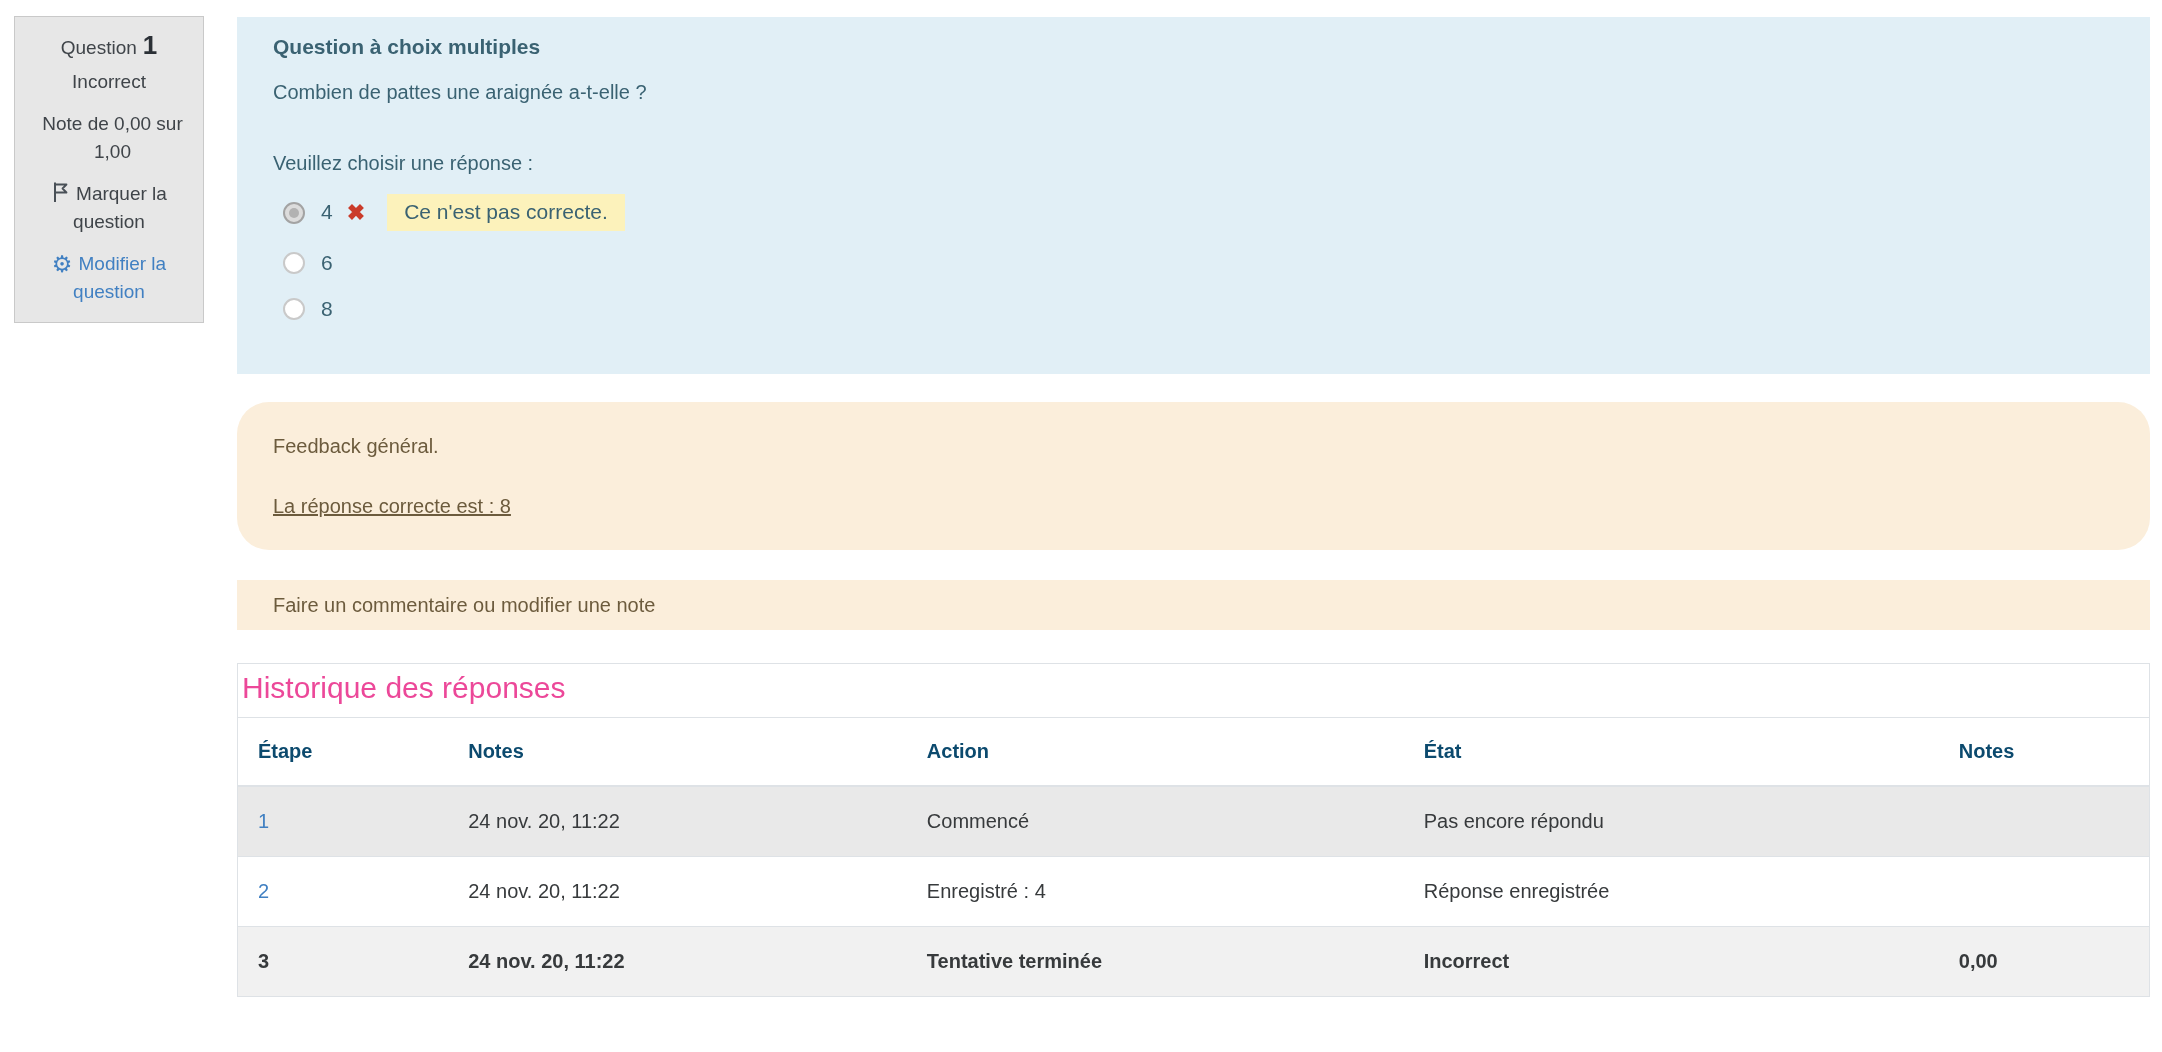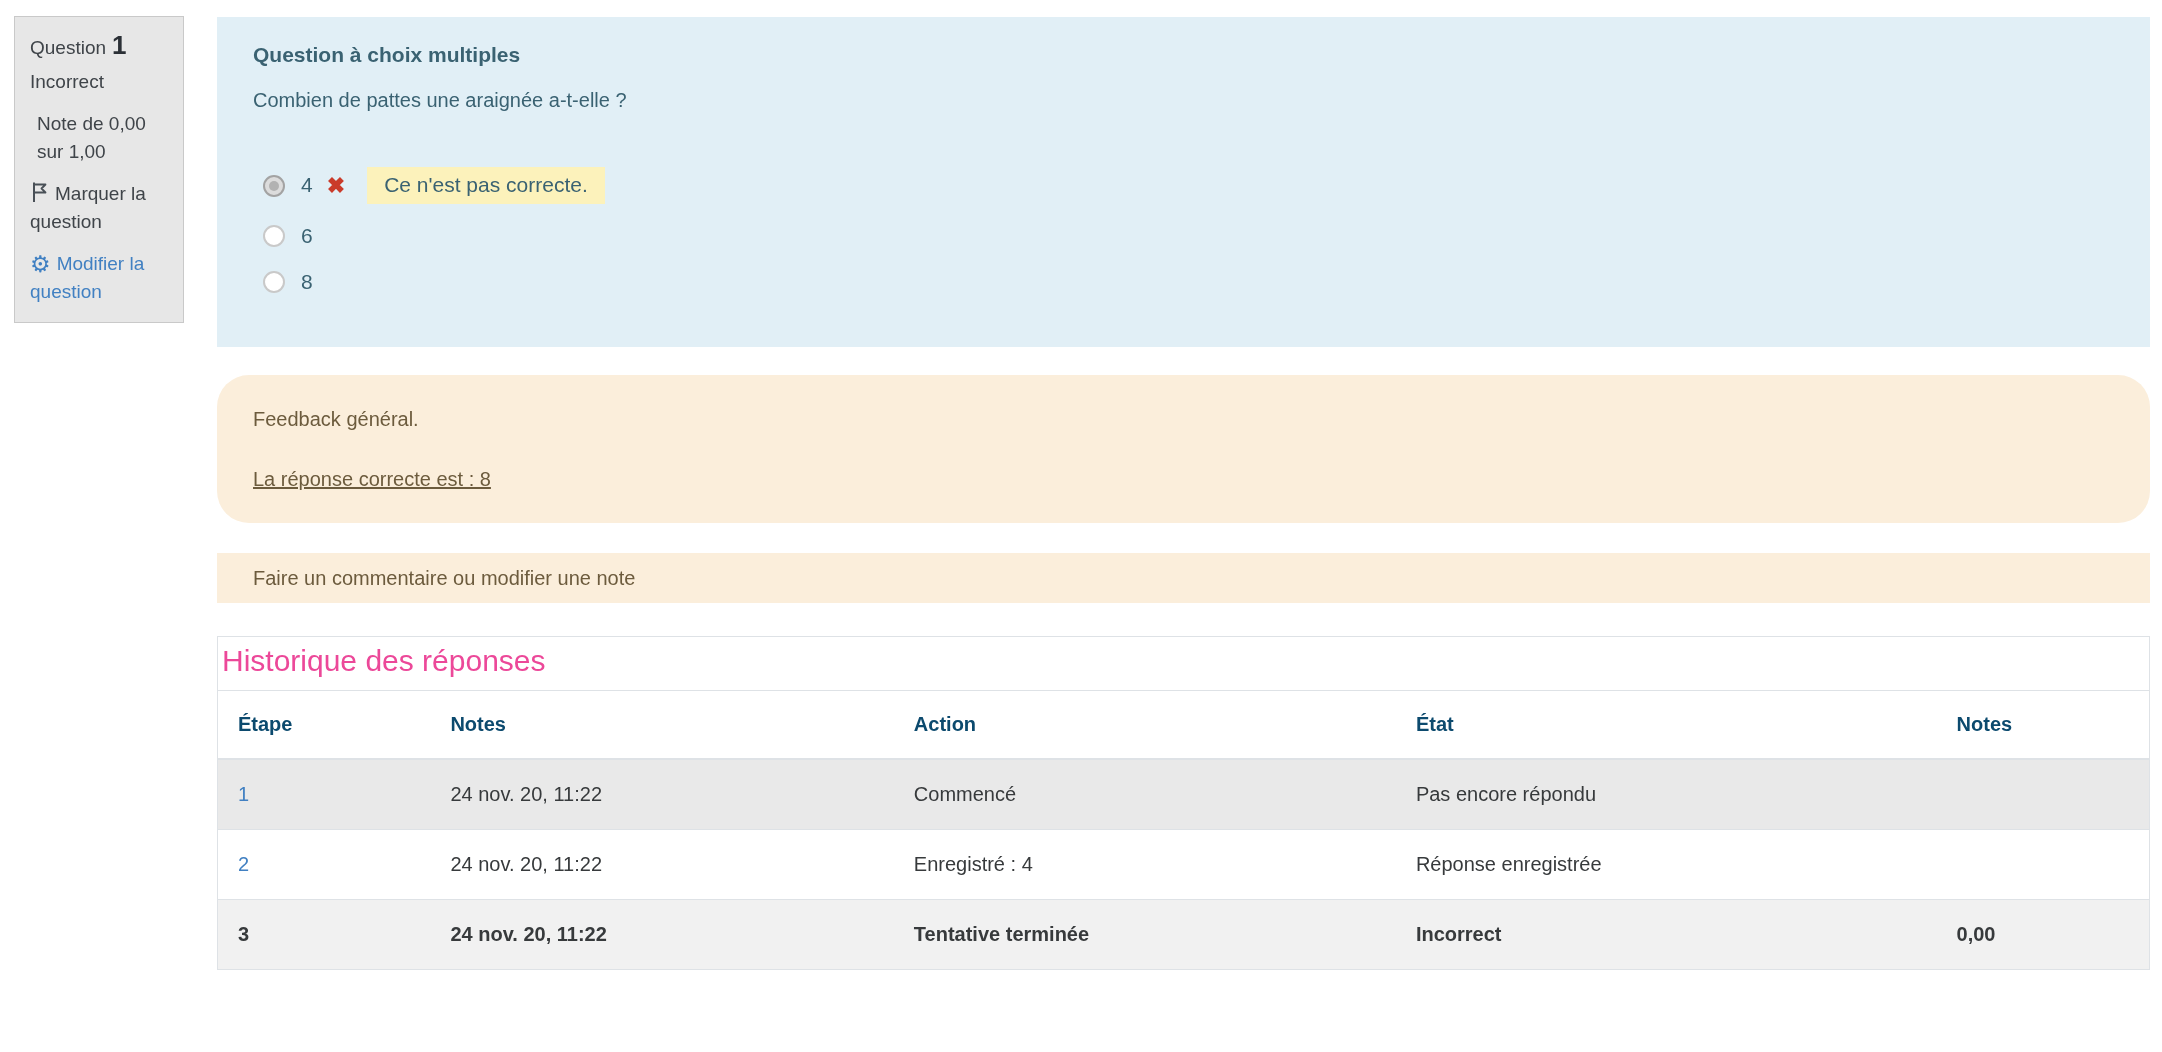--- a/index.html
+++ b/index.html
@@ -12,40 +12,40 @@
   html,body{margin:0;padding:0;}
   body{
     width:2162px;height:1052px;background:#ffffff;overflow:hidden;
     font-family:"Liberation Sans", sans-serif;color:var(--text-dark);
     -webkit-font-smoothing:antialiased;
   }
   .page{display:flex;align-items:flex-start;}
 
   
   .info-panel{
-    flex:0 0 auto;width:170px;margin:16px 0 0 14px;
+    flex:0 0 auto;width:190px;margin:16px 0 0 14px;
     background:var(--sidebar-bg);border:1px solid var(--sidebar-border);
-    padding:14px 15px 16px;font-size:19px;line-height:28px;color:#3f4449;
+    padding:14px 15px 16px;font-size:19px;line-height:28px;color:#3f4449;text-align:center;
   }
   .qno{margin-bottom:6px;}
   .qno .qnum{font-size:26px;font-weight:700;color:#2b3036;margin-left:6px;}
   .qstate{margin-bottom:14px;}
   .qgrade{margin-bottom:14px;margin-left:7px;}
   .flag-row{margin-bottom:14px;cursor:pointer;}
   .flag-row svg{vertical-align:-3px;margin-right:6px;}
   .edit-row{color:var(--link);cursor:pointer;}
   .gear-icon{font-size:23px;line-height:20px;margin-right:6px;vertical-align:-2px;display:inline-block;}
   .edit-row a{color:var(--link);text-decoration:none;}
 
   
   .content{flex:1 1 auto;margin:17px 12px 0 33px;}
 
   .formulation{
     background:var(--info-bg);color:var(--info-text);
-    padding:24px 36px 42px;font-size:20px;line-height:1.35;
+    padding:16px 36px 42px;font-size:20px;line-height:1.35;
   }
   .qtype{font-weight:700;font-size:21px;margin:0 0 18px;}
   .qtext{margin:8px 0 44px;}
   .prompt{margin:0 0 8px;}
   .option{display:flex;align-items:center;margin-left:10px;padding:9px 0;font-size:21px;}
   .radio{
     flex:0 0 auto;width:22px;height:22px;border-radius:50%;
     background:#ffffff;border:2px solid #c9c9c9;margin-right:16px;position:relative;
   }
   .radio.checked{border-color:#a3a3a3;background:#dcdcdc;}
@@ -106,20 +106,21 @@
     <div class="edit-row">
       <span class="gear-icon">⚙</span><a href="#">Modifier la question</a>
     </div>
   </aside>
 
   <main class="content">
 
     <section class="formulation">
       <h3 class="qtype">Question à choix multiples</h3>
       <p class="qtext">Combien de pattes une araignée a-t-elle ?</p>
+      <p class="prompt">Veuillez choisir une réponse :</p>
       <div>
           <div class="option">
             <span class="radio checked"></span>
             <span class="opt-label">4</span>
             <span class="cross">✖</span>
             <span class="opt-feedback">Ce n'est pas correcte.</span>
           </div>
           <div class="option">
             <span class="radio"></span>
             <span class="opt-label">6</span>

